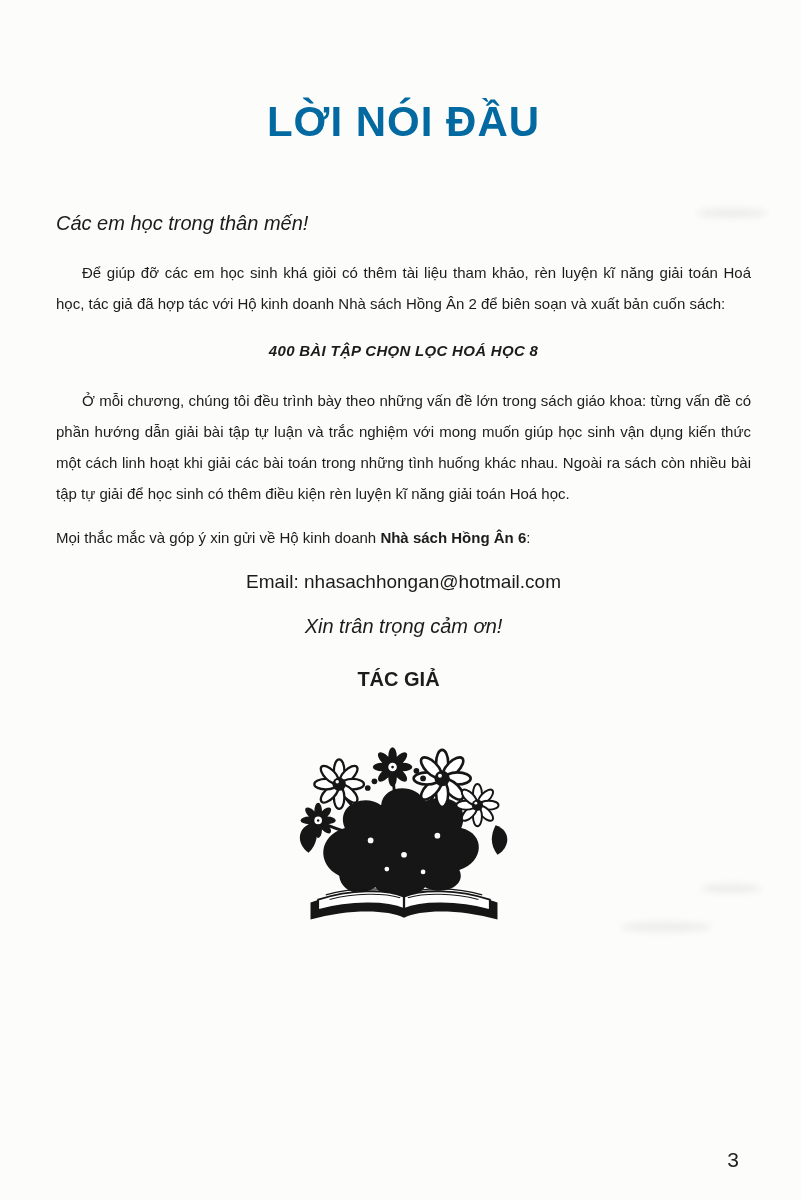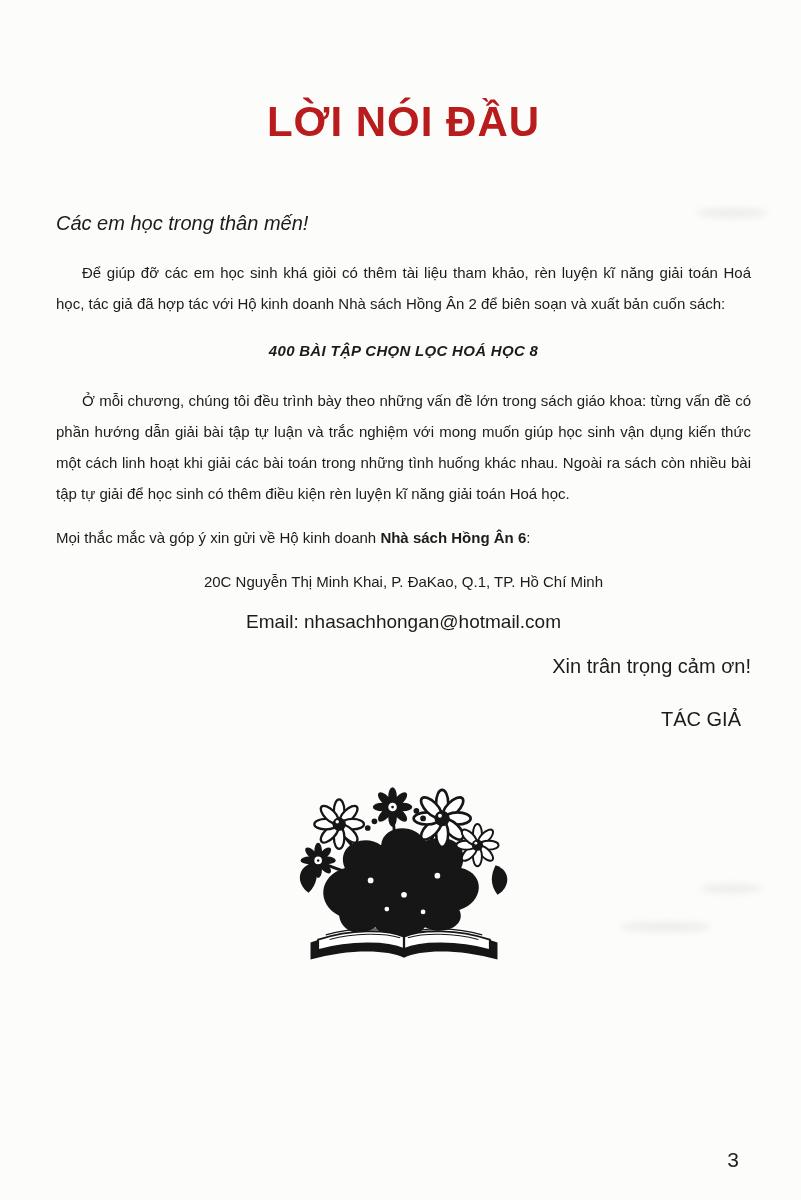--- a/index.html
+++ b/index.html
@@ -14,21 +14,21 @@
     box-sizing: border-box;
     padding: 98px 50px 0 56px;
     overflow: hidden;
   }
   .title {
     margin: 0 0 62px 0;
     text-align: center;
     font-size: 42px;
     font-weight: 700;
     letter-spacing: 1px;
-    color: #b91c1c;
+    color: #0369a1;
   }
   .body-text {
     font-size: 15px;
     line-height: 31px;
     text-align: justify;
     margin: 0 0 13px 0;
     text-indent: 26px;
   }
   .no-indent { text-indent: 0; }
   .salutation {
@@ -46,28 +46,29 @@
     margin: 16px 0 19px 0;
     letter-spacing: 0.3px;
   }
   .center-line {
     text-align: center;
     text-indent: 0;
     margin: 0 0 9px 0;
   }
   .email-line { margin-bottom: 14px; font-size: 19px; }
   .closing {
+    font-style: italic;
     font-size: 20px;
     text-indent: 0;
     margin: 6px 0 0 0;
-    text-align: right;
+    text-align: center;
   }
   .author-line {
-    text-align: right;
-    font-weight: 400;
+    text-align: center;
+    font-weight: 700;
     font-size: 20px;
     margin: 26px 10px 0 0;
   }
   .illustration-wrap {
     margin-top: 46px;
     display: flex;
     justify-content: center;
   }
   .page-number {
     position: absolute;
@@ -98,21 +99,20 @@
 
   <p class="body-text">Để giúp đỡ các em học sinh khá giỏi có thêm tài liệu tham khảo, rèn luyện kĩ năng giải toán Hoá học, tác giả đã hợp tác với Hộ kinh doanh Nhà sách Hồng Ân 2 để biên soạn và xuất bản cuốn sách:</p>
 
   <p class="body-text book-title">400 BÀI TẬP CHỌN LỌC HOÁ HỌC 8</p>
 
   <p class="body-text">Ở mỗi chương, chúng tôi đều trình bày theo những vấn đề lớn trong sách giáo khoa: từng vấn đề có phần hướng dẫn giải bài tập tự luận và trắc nghiệm với mong muốn giúp học sinh vận dụng kiến thức một cách linh hoạt khi giải các bài toán trong những tình huống khác nhau. Ngoài ra sách còn nhiều bài tập tự giải để học sinh có thêm điều kiện rèn luyện kĩ năng giải toán Hoá học.</p>
 
 
   <p class="body-text no-indent"><span>Mọi thắc mắc và góp ý xin gửi về Hộ kinh doanh </span><span class="bold">Nhà sách Hồng Ân 6</span><span>:</span></p>
 
-  <p class="body-text center-line">20C Nguyễn Thị Minh Khai, P. ĐaKao, Q.1, TP. Hồ Chí Minh</p>
 
   <p class="body-text center-line email-line">Email: nhasachhongan@hotmail.com</p>
 
   <p class="body-text closing">Xin trân trọng cảm ơn!</p>
 
   <p class="author-line">TÁC GIẢ</p>
 
   <div class="illustration-wrap">
     <svg width="248" height="205" viewBox="0 0 260 212" aria-hidden="true">
       <defs>

